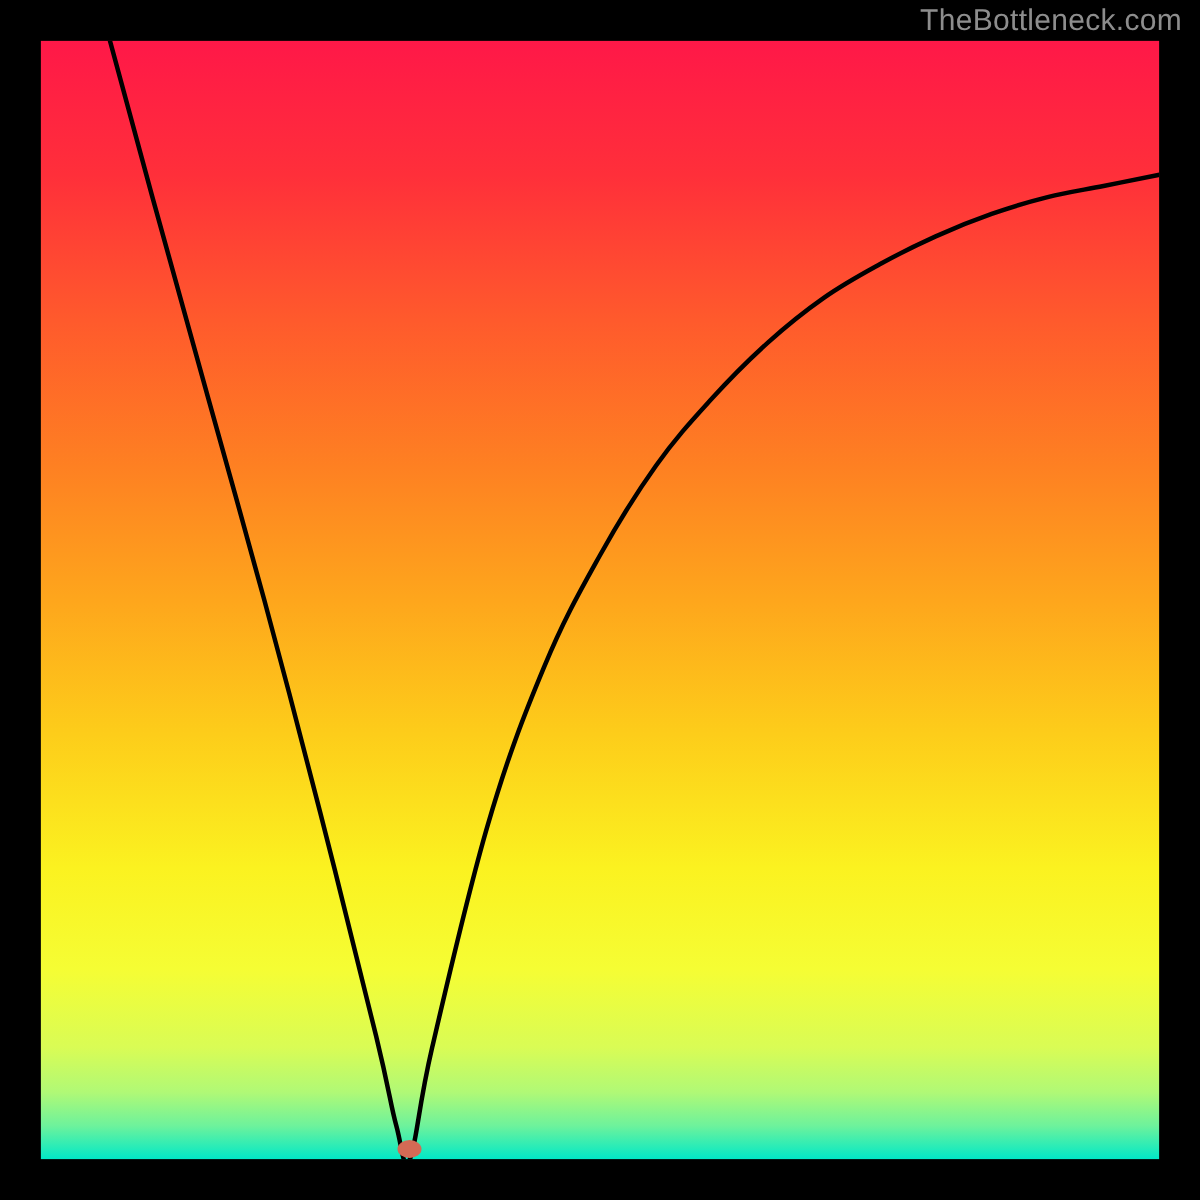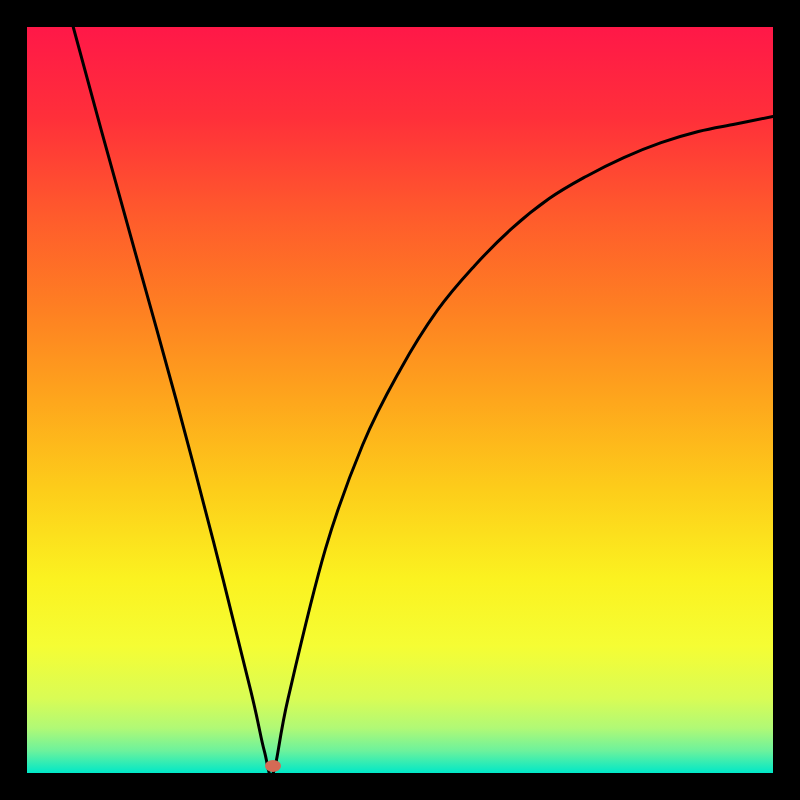--- a/index.html
+++ b/index.html
@@ -51,20 +51,21 @@
     font-size: 20px;
     font-weight: 400;
     letter-spacing: 0.2px;
   }
 </style>
 </head>
 <body>
 
 <div class="stage">
 
+  <div class="watermark">TheBottleneck.com</div>
 
   <div class="plot-wrap">
     <svg class="gradient-bg" viewBox="0 0 746 746" preserveAspectRatio="none">
       <defs>
         <linearGradient id="bg-grad" x1="0" y1="0" x2="0" y2="1">
             <stop offset="0%" stop-color="#ff1848"></stop>
             <stop offset="12%" stop-color="#ff2f3a"></stop>
             <stop offset="25%" stop-color="#ff5a2c"></stop>
             <stop offset="38%" stop-color="#fe8022"></stop>
             <stop offset="50%" stop-color="#fea61c"></stop>

